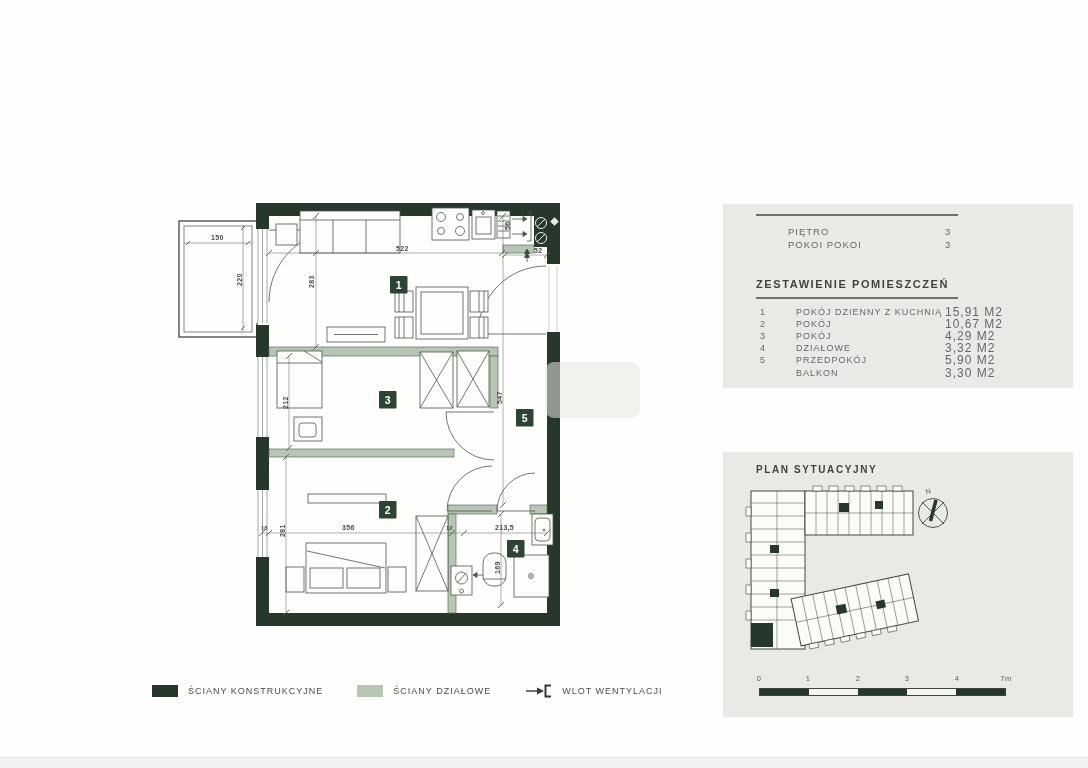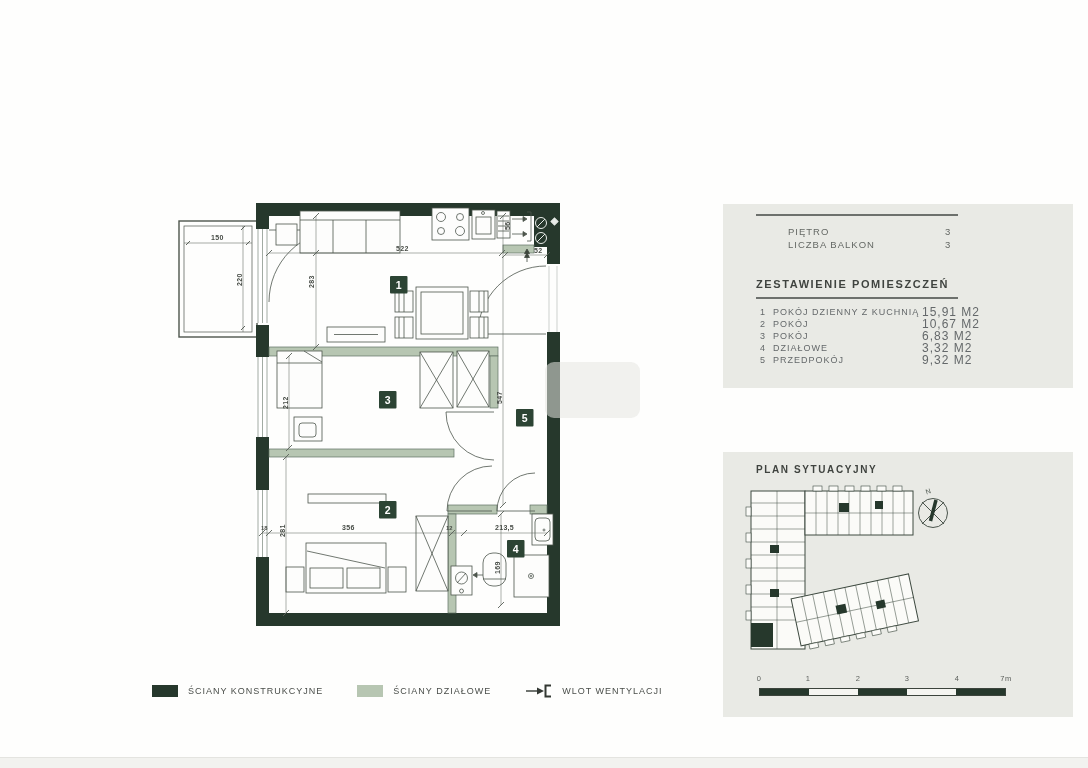--- a/index.html
+++ b/index.html
@@ -13,21 +13,21 @@
   .panel-bottom{left:723px;top:452px;width:350px;height:265px;}
   .rule{position:absolute;left:33px;width:202px;height:2px;background:#6d716d;}
   .info-rows{position:absolute;left:33px;top:22px;right:20px;}
   .info-row{display:flex;height:13.2px;align-items:flex-start;padding-left:32px;}
   .info-row .lbl{width:157px;font-size:9.5px;letter-spacing:1px;color:#646864;}
   .info-row .val{font-size:9.5px;letter-spacing:1px;color:#646864;}
   .panel-heading{position:absolute;left:33px;top:74px;font-size:11px;font-weight:bold;letter-spacing:1.6px;color:#3f433f;}
   .room-rows{position:absolute;left:37px;top:102px;right:14px;}
   .room-row{display:flex;height:12.1px;align-items:center;}
   .room-row .no{width:13px;font-size:9px;letter-spacing:.5px;color:#64686-4;color:#64686a;}
-  .room-row .name{width:149px;font-size:9px;letter-spacing:1px;color:#64686a;white-space:nowrap;}
+  .room-row .name{width:149px;font-size:9px;letter-spacing:1px;color:#64686a;white-space:nowrap;margin-left:23px;}
   .room-row .area{font-size:12px;letter-spacing:1px;color:#64686a;}
   .site-title{position:absolute;left:33px;top:12px;font-size:10px;font-weight:bold;letter-spacing:1.6px;color:#3f433f;}
 
   
   .scale-labels{position:absolute;left:0;top:222px;width:350px;height:10px;}
   .scale-labels span{position:absolute;transform:translateX(-50%);font-size:7.5px;color:#5b5f5b;letter-spacing:.5px;}
   .scale-bar{position:absolute;left:36px;top:236px;width:247px;height:8px;border:1px solid #3c443c;box-sizing:border-box;display:flex;}
   .scale-bar .seg{height:100%;flex:1;}
   .seg.dark{background:#26382c;}
   .seg.light{background:#f5f5f1;}
@@ -338,51 +338,56 @@
   </svg>
 
   <div class="panel panel-top">
     <div class="rule" style="top:10px;"></div>
     <div class="info-rows">
       <div class="info-row">
         <span class="lbl">PIĘTRO</span>
         <span class="val">3</span>
       </div>
       <div class="info-row">
-        <span class="lbl">LICZBA BALKON</span>
+        <span class="lbl">POKOI POKOI</span>
         <span class="val">3</span>
       </div>
     </div>
     <div class="panel-heading">ZESTAWIENIE POMIESZCZEŃ</div>
     <div class="rule" style="top:93px;"></div>
     <div class="room-rows">
       <div class="room-row">
         <span class="no">1</span>
         <span class="name">POKÓJ DZIENNY Z KUCHNIĄ</span>
         <span class="area">15,91 M2</span>
       </div>
       <div class="room-row">
         <span class="no">2</span>
         <span class="name">POKÓJ</span>
         <span class="area">10,67 M2</span>
       </div>
       <div class="room-row">
         <span class="no">3</span>
         <span class="name">POKÓJ</span>
-        <span class="area">6,83 M2</span>
+        <span class="area">4,29 M2</span>
       </div>
       <div class="room-row">
         <span class="no">4</span>
         <span class="name">DZIAŁOWE</span>
         <span class="area">3,32 M2</span>
       </div>
       <div class="room-row">
         <span class="no">5</span>
         <span class="name">PRZEDPOKÓJ</span>
-        <span class="area">9,32 M2</span>
+        <span class="area">5,90 M2</span>
+      </div>
+      <div class="room-row">
+        <span class="no"></span>
+        <span class="name">BALKON</span>
+        <span class="area">3,30 M2</span>
       </div>
     </div>
   </div>
 
   <div class="panel panel-bottom">
     <div class="site-title">PLAN SYTUACYJNY</div>
 
     <svg style="position:absolute;left:20px;top:33px;" width="230" height="200" viewBox="0 0 230 200">
       <g stroke="#3e4a40" fill="#fbfbf8" stroke-width="1">
 

